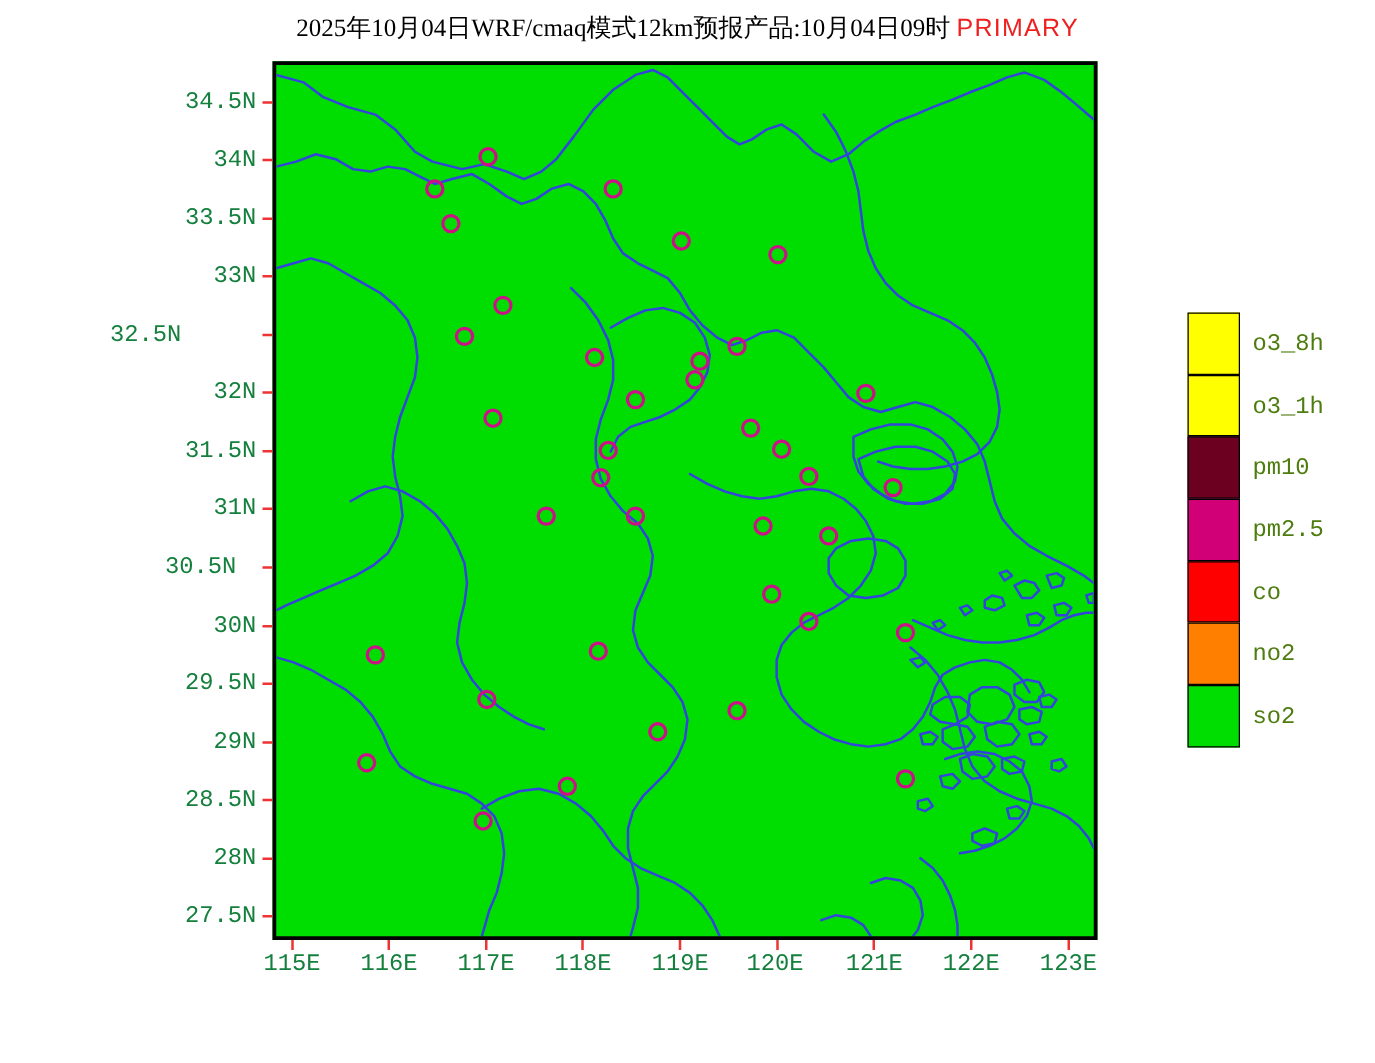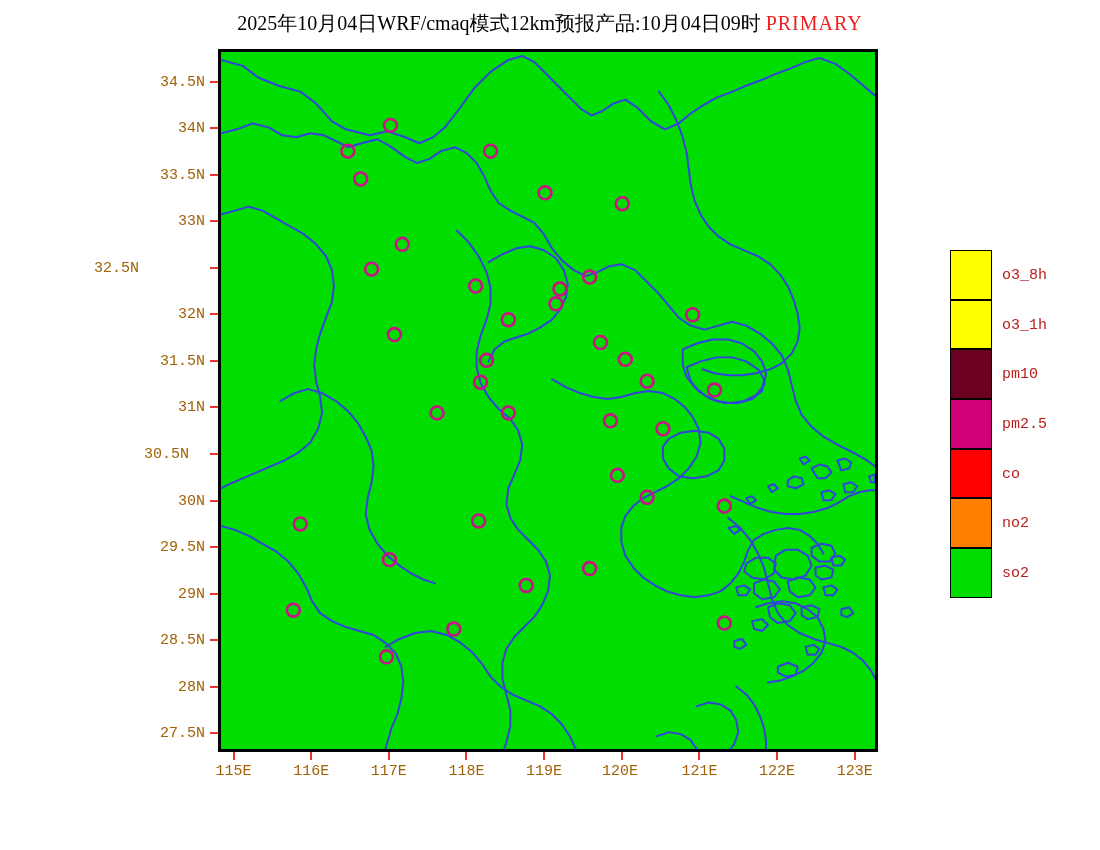--- a/index.html
+++ b/index.html
@@ -11,53 +11,53 @@
   #stage{position:absolute;left:0;top:0;width:1100px;height:850px;}
 
   
   .title-row{
     position:absolute;left:0;top:11px;width:1100px;
     text-align:center;white-space:nowrap;
     font-family:"Liberation Serif",serif;
     font-size:20px;line-height:24px;color:#000;
   }
   .title-main{letter-spacing:0px;}
-  .title-primary{color:#ee2020;font-family:Liberation Serif, serif;font-size:20px;letter-spacing:1px;}
+  .title-primary{color:#ee2020;font-family:Liberation Sans, sans-serif;font-size:20px;letter-spacing:1px;}
 
   
   #map-frame{
     position:absolute;left:218px;top:49px;width:660px;height:703px;
     border:3px solid #000;box-sizing:border-box;
     background:#00dd00;overflow:hidden;
   }
   #map-svg{position:absolute;left:0;top:0;width:100%;height:100%;display:block;}
 
   
   .axis-lbl{
-    position:absolute;color:#a16207;
+    position:absolute;color:#15803d;
     font-family:"Liberation Mono",monospace;
-    font-size:15px;line-height:19px;white-space:nowrap;
+    font-size:19px;line-height:19px;white-space:nowrap;
   }
   .ylbl{text-align:right;transform:translateY(-50%);}
   .xlbl{text-align:right;transform:translateX(-50%);}
   .tick{position:absolute;background:#ee3333;}
   .ytick{width:8px;height:2px;left:210px;transform:translateY(-1px);}
   .xtick{height:8px;width:2px;top:752px;transform:translateX(-1px);}
 
   
   #legend{position:absolute;left:950px;top:250px;}
   .legend-row{position:relative;height:49.7px;}
   .legend-swatch{
     position:absolute;left:0;top:0;width:42px;height:49.7px;
     border:1.5px solid #000;box-sizing:border-box;
   }
   .legend-label{
     position:absolute;left:52px;top:50%;transform:translateY(-50%);
     font-family:"Liberation Mono",monospace;
-    font-size:15px;color:#b91c1c;white-space:nowrap;
+    font-size:19px;color:#4d7c0f;white-space:nowrap;
   }
 
   
   #footer{
     position:absolute;left:0;top:810px;width:1100px;text-align:center;
     font-family:"Liberation Serif",serif;font-size:19px;color:#000;
     white-space:nowrap;
   }
   #footer .sep{display:inline-block;padding:0 6px;}
 </style>

